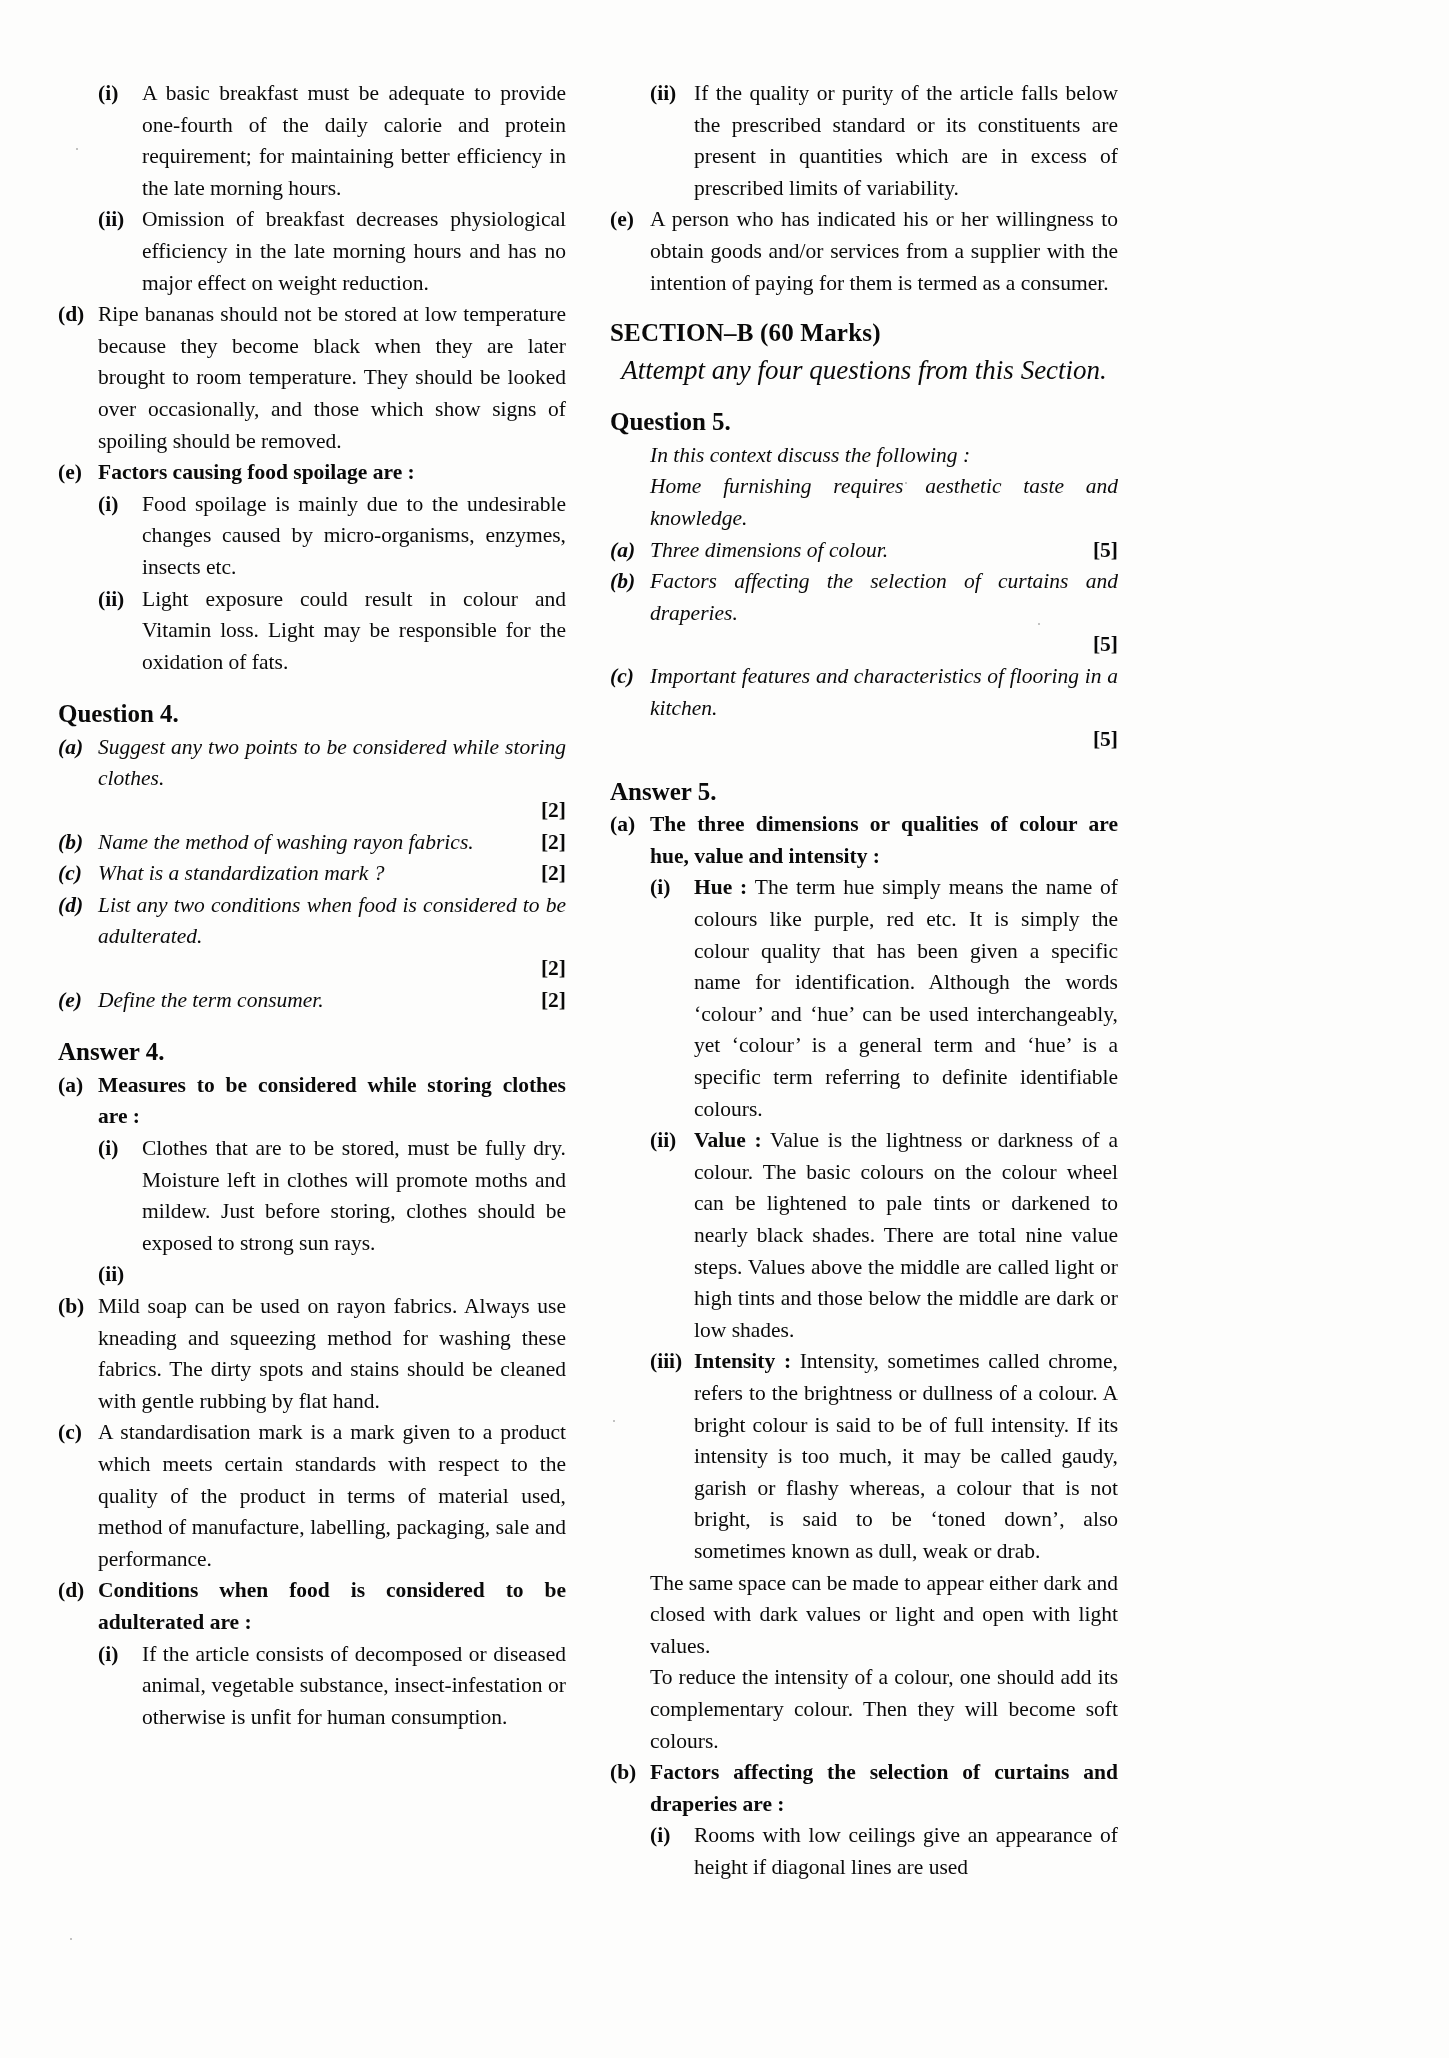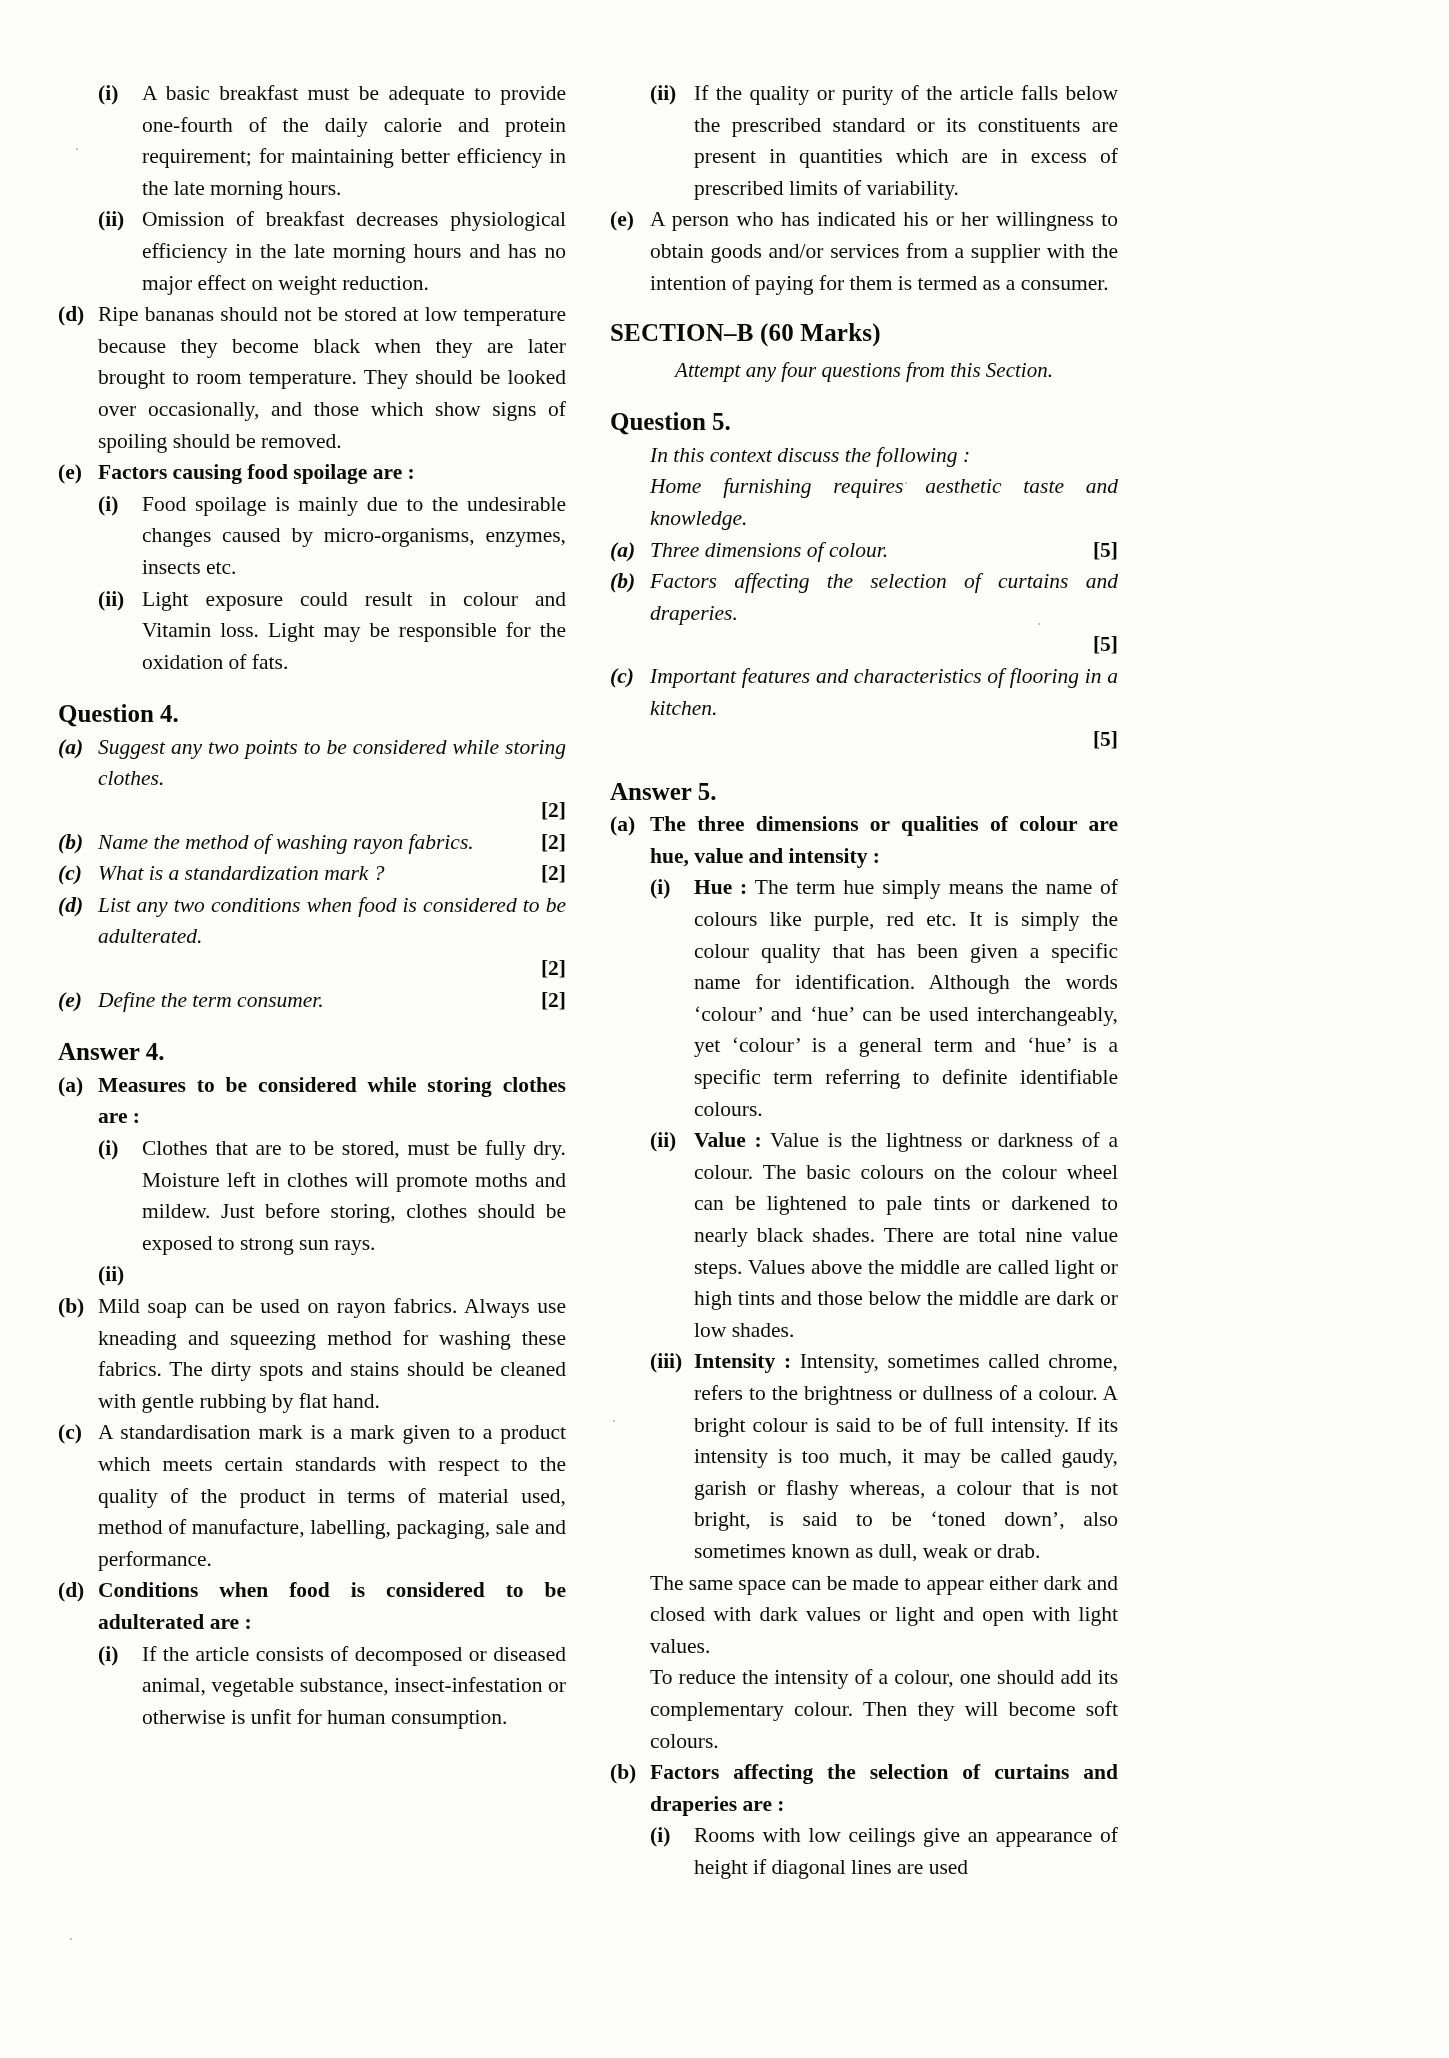--- a/index.html
+++ b/index.html
@@ -77,21 +77,21 @@
     text-align: left;
     font-weight: bold;
     font-size: 25px;
     line-height: 40px;
     margin: 14px 0 2px 0;
     letter-spacing: 0.2px;
   }
   .section-sub {
     text-align: center;
     font-style: italic;
-    font-size: 21px;
+    font-size: 27px;
     line-height: 31px;
     margin: 0 0 6px 0;
   }
   
   .marks-row {
     display: flex;
     font-size: 21.5px;
     line-height: 31.6px;
   }
   .marks-row .body {

